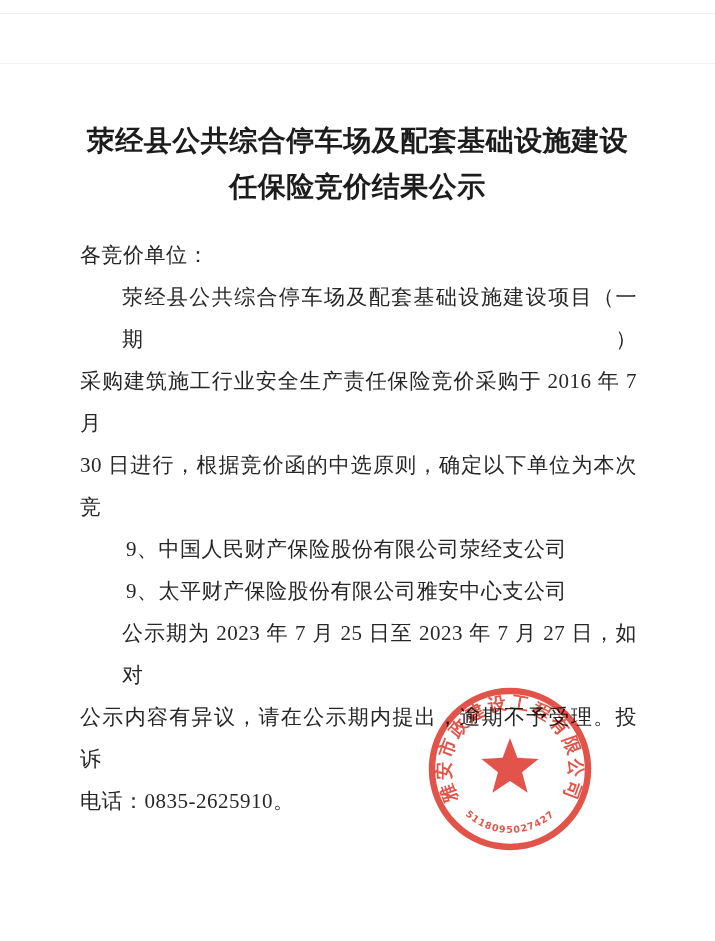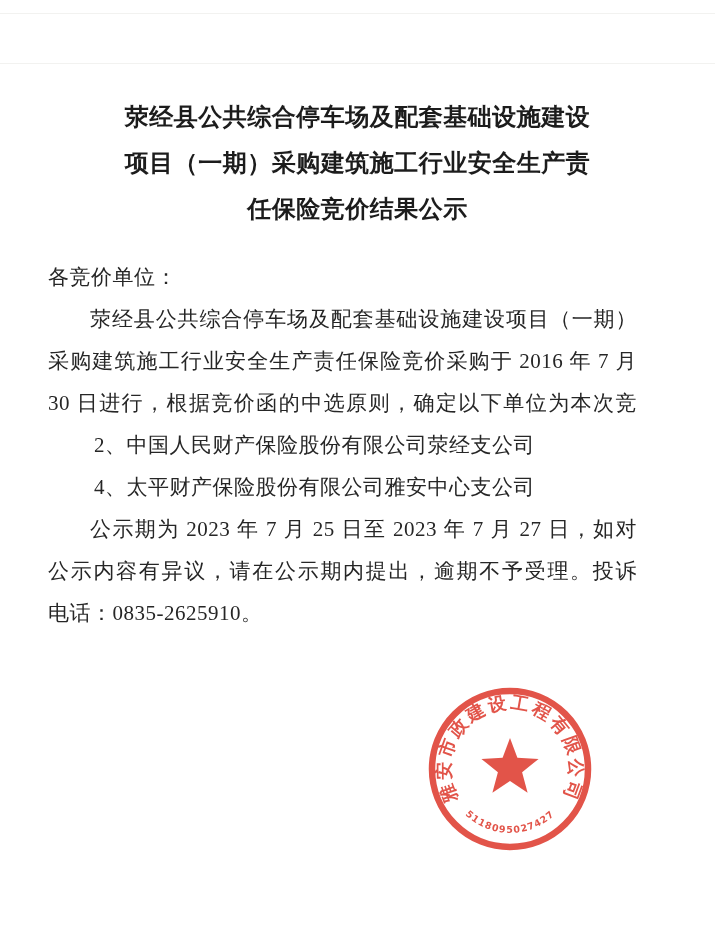--- a/index.html
+++ b/index.html
@@ -13,32 +13,32 @@
     overflow: hidden;
     font-family: "Liberation Serif", "DejaVu Serif", serif;
     color: #222222;
   }
   
   .scan-line { position: absolute; left: 0; width: 100%; height: 1px; background: #f2f2f0; }
   .scan-line.l1 { top: 13px; }
   .scan-line.l2 { top: 63px; }
 
   .title {
-    padding-top: 94px;
+    padding-top: 118px;
     text-align: center;
-    font-size: 24px;
+    font-size: 28px;
     font-weight: bold;
     line-height: 46px;
     letter-spacing: 0.5px;
     color: #1c1c1c;
   }
 
   .body-text {
     margin-top: 24px;
-    padding-left: 48px;
+    padding-left: 80px;
     padding-right: 78px;
     font-size: 21px;
     line-height: 42px;
     letter-spacing: 0.5px;
     color: #262626;
   }
   .bline { white-space: nowrap; }
   .bline.just { white-space: normal; text-align: justify; text-align-last: justify; }
   .bline.indent { padding-left: 42px; }
   .bline.windent { padding-left: 46px; }
@@ -68,31 +68,30 @@
 </style>
 </head>
 <body>
 
 <div class="page">
   <div class="scan-line l1"></div>
   <div class="scan-line l2"></div>
 
   <div class="title">
     <div>荥经县公共综合停车场及配套基础设施建设</div>
-    <div>项目（一期）采购建筑施工行业安全生产责</div>
     <div>任保险竞价结果公示</div>
   </div>
 
   <div class="body-text">
     <div class="bline">各竞价单位：</div>
     <div class="bline indent just">荥经县公共综合停车场及配套基础设施建设项目（一期）</div>
     <div class="bline just">采购建筑施工行业安全生产责任保险竞价采购于 2016 年 7 月</div>
     <div class="bline just">30 日进行，根据竞价函的中选原则，确定以下单位为本次竞</div>
-    <div class="bline windent">2、中国人民财产保险股份有限公司荥经支公司</div>
-    <div class="bline windent">4、太平财产保险股份有限公司雅安中心支公司</div>
+    <div class="bline windent">9、中国人民财产保险股份有限公司荥经支公司</div>
+    <div class="bline windent">9、太平财产保险股份有限公司雅安中心支公司</div>
     <div class="bline indent just">公示期为 2023 年 7 月 25 日至 2023 年 7 月 27 日，如对</div>
     <div class="bline just">公示内容有异议，请在公示期内提出，逾期不予受理。投诉</div>
     <div class="bline">电话：0835-2625910。</div>
   </div>
 
   <svg class="seal" viewBox="0 0 172 172" xmlns="http://www.w3.org/2000/svg" xmlns:xlink="http://www.w3.org/1999/xlink">
     <defs>
       <path id="arcTop" d="M 36.9 120.4 A 60 60 0 1 1 135.1 120.4" fill="none"></path>
       <path id="arcBottom" d="M 43.2 133.6 A 64 64 0 0 0 128.8 133.6" fill="none"></path>
     </defs>

